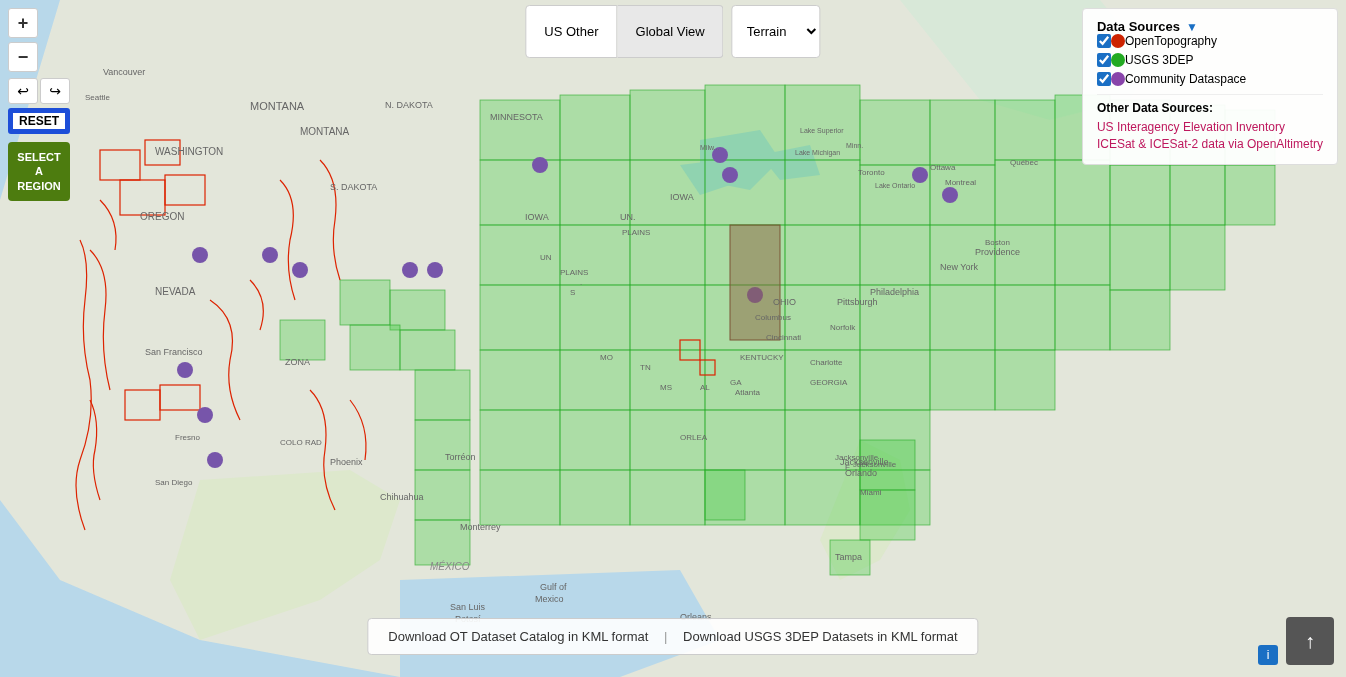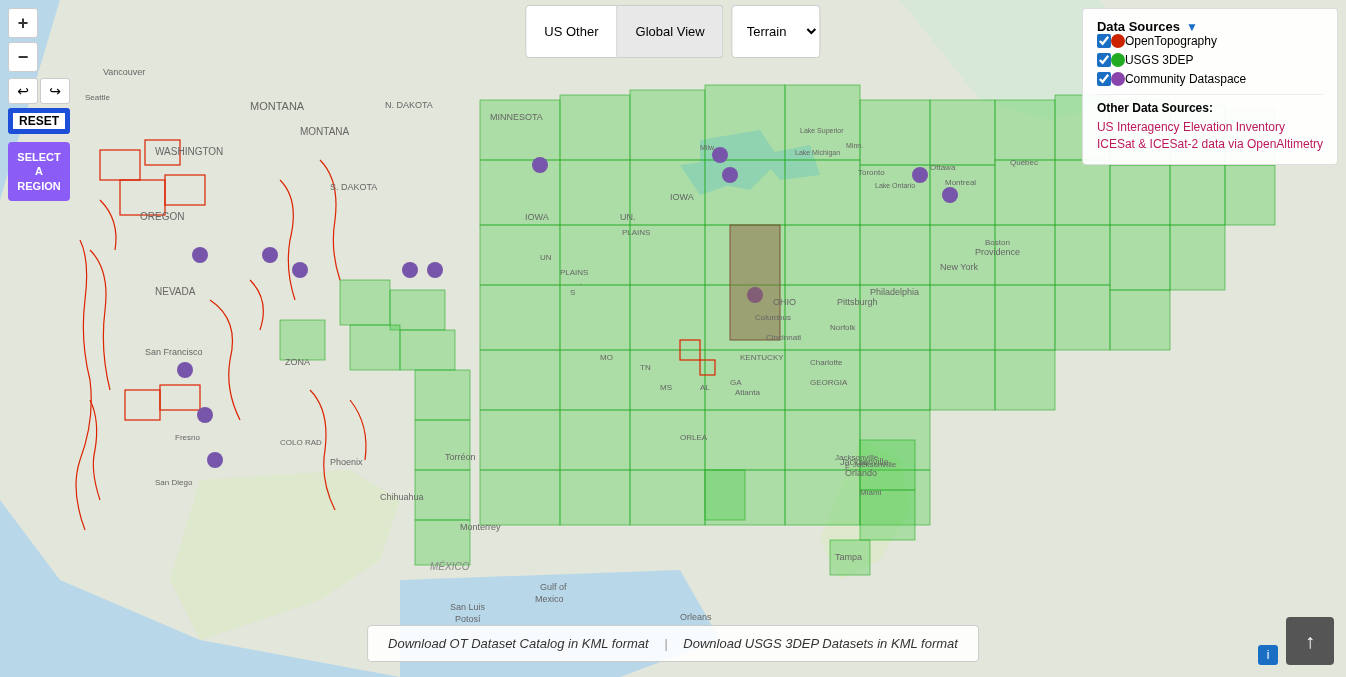--- a/index.html
+++ b/index.html
@@ -117,21 +117,21 @@
       font-weight: 600;
       text-align: center;
       display: flex;
       align-items: center;
       justify-content: center;
     }
 
     #select-region-btn {
       width: 62px;
       padding: 8px 4px;
-      background: #8b5cf6;
+      background: #4d7c0f;
       color: #fff;
       border: none;
       border-radius: 4px;
       font-size: 11px;
       font-weight: bold;
       cursor: pointer;
       text-align: center;
       line-height: 1.3;
       margin-top: 4px;
     }
@@ -205,31 +205,30 @@
       color: #be185d;
       text-decoration: none;
       font-size: 12px;
       margin-bottom: 3px;
       cursor: pointer;
     }
 
     
     #bottom-bar {
       position: absolute;
-      bottom: 15px;
+      bottom: 22px;
       left: 50%;
       transform: translateX(-50%);
       background: rgba(255,255,255,0.9);
       border: 1px solid #ccc;
       border-radius: 4px;
       padding: 10px 20px;
       z-index: 10;
       white-space: nowrap;
       font-size: 13px;
-      font-style: italic;
     }
 
     .dl-link {
       color: #333;
       text-decoration: none;
       cursor: pointer;
     }
 
     .dl-separator {
       margin: 0 12px;

